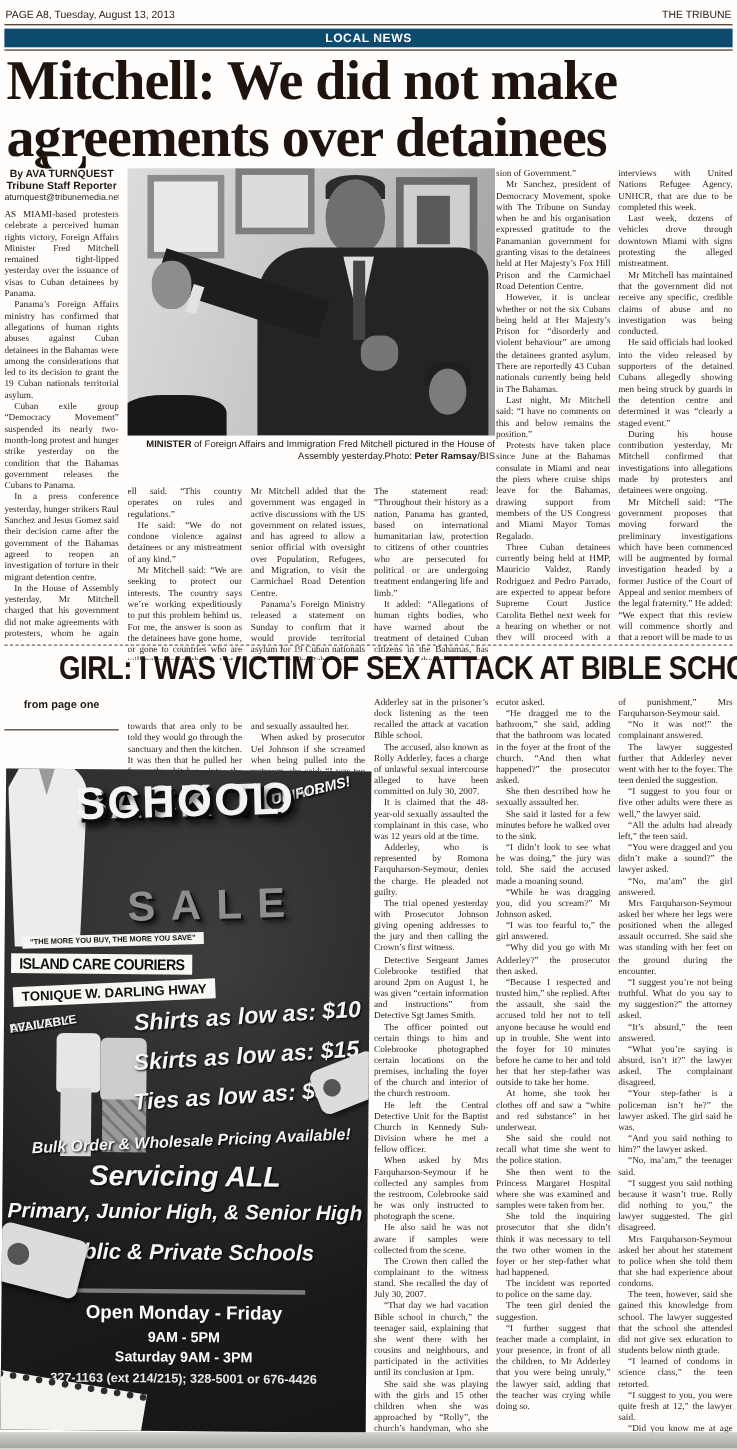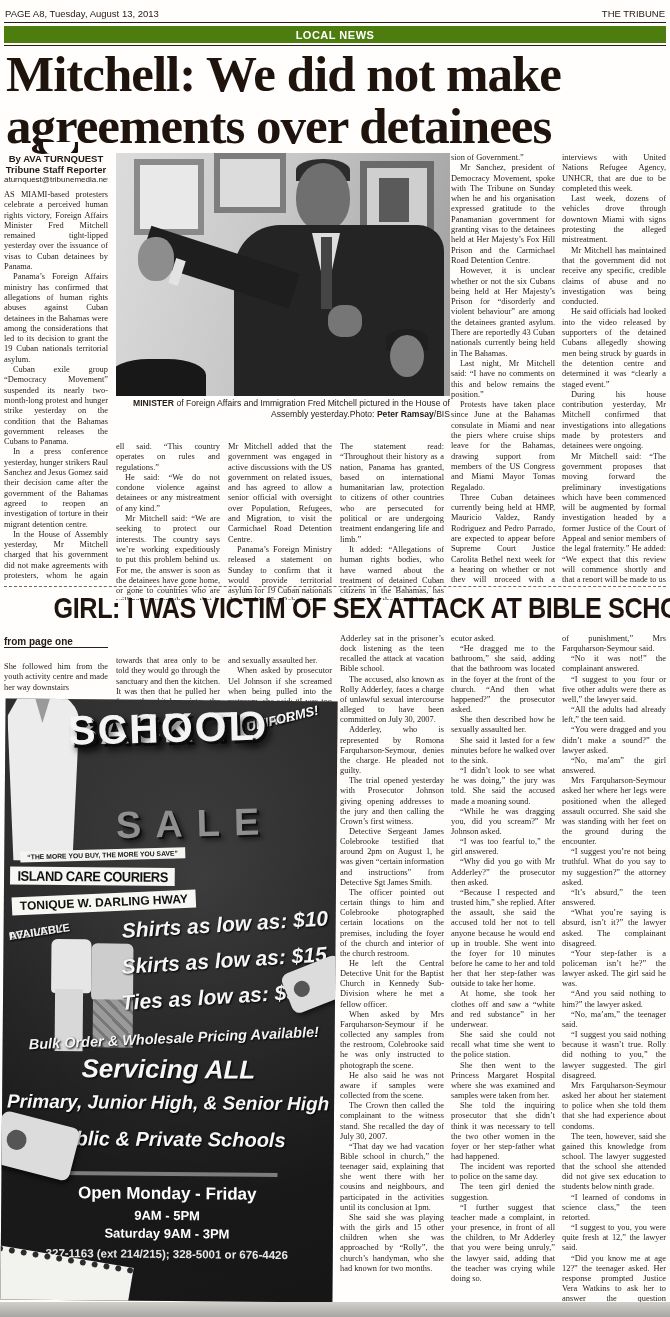--- a/index.html
+++ b/index.html
@@ -3,21 +3,21 @@
 <meta charset="utf-8">
 <style>
   html,body{margin:0;padding:0;background:#e9e7e2;}
   .page{position:relative;width:670px;height:1317px;background:#fffefc;overflow:hidden;
         font-family:"Liberation Serif",serif;color:#241a13;}
   
   .mast-line{position:absolute;top:8px;font-family:"Liberation Sans",sans-serif;
              font-size:9.5px;color:#2a2019;}
   .mast-left{left:5px;} .mast-right{right:5px;}
   .rule-top{position:absolute;left:4px;right:4px;top:22px;border-top:1.5px solid #2a1c12;}
-  .section-bar{position:absolute;left:4px;right:4px;top:26px;height:17px;background:#4d7c0f;
+  .section-bar{position:absolute;left:4px;right:4px;top:26px;height:17px;background:#0c4a6e;
                display:flex;align-items:center;justify-content:center;}
   .section-bar span{color:#fff;font-family:"Liberation Sans",sans-serif;font-weight:bold;
                font-size:11px;letter-spacing:.5px;}
   .rule-under{position:absolute;left:4px;right:4px;top:45px;border-top:1px solid #2a1c12;}
   
   .headline1{position:absolute;left:6px;top:48px;width:660px;font-weight:bold;
              font-size:51px;line-height:52px;letter-spacing:-1px;color:#1f140d;}
   .logo-frag{position:absolute;left:38px;top:142px;width:40px;height:11px;overflow:hidden;}
   .logo-frag div{width:32px;height:26px;margin:-16px auto 0;border-radius:50%;
              border:5px solid #1c120c;background:#fff;}
@@ -56,21 +56,21 @@
   .caption{position:absolute;left:116px;top:398px;width:334px;font-family:"Liberation Sans",sans-serif;
            font-size:8.6px;line-height:10.5px;text-align:right;color:#241a13;}
   .caption .credit{float:right;}
   
   .dashrule{position:absolute;left:4px;right:4px;top:586px;border-top:1px dashed #6d655e;}
   .headline2{position:absolute;left:0;top:589px;width:670px;text-align:center;
              font-family:"Liberation Sans",sans-serif;font-weight:bold;font-size:30px;
              line-height:38px;color:#20150e;transform:scaleX(.84);transform-origin:center;
              white-space:nowrap;letter-spacing:-.5px;}
   .kicker{position:absolute;left:4px;top:636px;width:104px;font-family:"Liberation Sans",sans-serif;
-          font-weight:bold;font-size:10px;padding-bottom:0;border-bottom:1.5px solid #2a2019;}
+          font-weight:bold;font-size:10px;padding-bottom:16px;border-bottom:1.5px solid #2a2019;text-align:center;}
   .s2-c1{top:662px;height:42px;}
   .s2-mid{top:634px;height:64px;margin-top:22px;}
   .s2-long{top:634px;height:669px;line-height:10.15px;}
   
   .ad{position:absolute;left:3px;top:700px;width:332px;height:601px;transform:rotate(.5deg);
       background:
         radial-gradient(circle at 60% 30%, rgba(255,255,255,.07), rgba(0,0,0,.35) 70%),
         linear-gradient(160deg,#3b3b3b 0%,#2c2c2c 40%,#222 100%);
       overflow:hidden;color:#fff;font-family:"Liberation Sans",sans-serif;}
   .ad *{position:absolute;margin:0;}
@@ -217,33 +217,31 @@
       <p>Mr Mitchell has maintained that the government did not receive any specific, credible claims of abuse and no investigation was being conducted.</p>
       <p>He said officials had looked into the video released by supporters of the detained Cubans allegedly showing men being struck by guards in the detention centre and determined it was “clearly a staged event.”</p>
       <p>During his house contribution yesterday, Mr Mitchell confirmed that investigations into allegations made by protesters and detainees were ongoing.</p>
       <p>Mr Mitchell said: “The government proposes that moving forward the preliminary investigations which have been commenced will be augmented by formal investigation headed by a former Justice of the Court of Appeal and senior members of the legal fraternity.” He added: “We expect that this review will commence shortly and that a report will be made to us as soon as possible. We will review the report and act accordingly, and take any punitive or disciplinary action as deemed necessary.”</p>
     </div>
 
   <div class="dashrule"></div>
   <div class="headline2">GIRL: I WAS VICTIM OF SEX ATTACK AT BIBLE SCHOOL</div>
   <div class="kicker">from page one</div>
 
-  <div class="col c1 s2-c1">
-      <p>She followed him from the youth activity centre and made her way downstairs</p>
-    </div>
   <div class="col c2 s2-mid">
       <p>towards that area only to be told they would go through the sanctuary and then the kitchen. It was then that he pulled her from the kitchen into the woman’s restroom</p>
     </div>
   <div class="col c3 s2-mid">
       <p>and sexually assaulted her.</p>
       <p>When asked by prosecutor Uel Johnson if she screamed when being pulled into the restroom, she said: “I was too fearful to.”</p>
     </div>
   <div class="col c4 s2-long">
       <p>Adderley sat in the prisoner’s dock listening as the teen recalled the attack at vacation Bible school.</p>
       <p>The accused, also known as Rolly Adderley, faces a charge of unlawful sexual intercourse alleged to have been committed on July 30, 2007.</p>
+      <p>It is claimed that the 48-year-old sexually assaulted the complainant in this case, who was 12 years old at the time.</p>
       <p>Adderley, who is represented by Romona Farquharson-Seymour, denies the charge. He pleaded not guilty.</p>
       <p>The trial opened yesterday with Prosecutor Johnson giving opening addresses to the jury and then calling the Crown’s first witness.</p>
       <p>Detective Sergeant James Colebrooke testified that around 2pm on August 1, he was given “certain information and instructions” from Detective Sgt James Smith.</p>
       <p>The officer pointed out certain things to him and Colebrooke photographed certain locations on the premises, including the foyer of the church and interior of the church restroom.</p>
       <p>He left the Central Detective Unit for the Baptist Church in Kennedy Sub-Division where he met a fellow officer.</p>
       <p>When asked by Mrs Farquharson-Seymour if he collected any samples from the restroom, Colebrooke said he was only instructed to photograph the scene.</p>
       <p>He also said he was not aware if samples were collected from the scene.</p>
       <p>The Crown then called the complainant to the witness stand. She recalled the day of July 30, 2007.</p>
       <p>“That day we had vacation Bible school in church,” the teenager said, explaining that she went there with her cousins and neighbours, and participated in the activities until its conclusion at 1pm.</p>
       <p>She said she was playing with the girls and 15 other children when she was approached by “Rolly”, the church’s handyman, who she had known for two months.</p>
@@ -262,20 +260,21 @@
       <p>She said she could not recall what time she went to the police station.</p>
       <p>She then went to the Princess Margaret Hospital where she was examined and samples were taken from her.</p>
       <p>She told the inquiring prosecutor that she didn’t think it was necessary to tell the two other women in the foyer or her step-father what had happened.</p>
       <p>The incident was reported to police on the same day.</p>
       <p>The teen girl denied the suggestion.</p>
       <p>“I further suggest that teacher made a complaint, in your presence, in front of all the children, to Mr Adderley that you were being unruly,” the lawyer said, adding that the teacher was crying while doing so.</p>
     </div>
   <div class="col c6 s2-long">
       <p>of punishment,” Mrs Farquharson-Seymour said.</p>
       <p>“No it was not!” the complainant answered.</p>
+      <p>The lawyer suggested further that Adderley never went with her to the foyer. The teen denied the suggestion.</p>
       <p>“I suggest to you four or five other adults were there as well,” the lawyer said.</p>
       <p>“All the adults had already left,” the teen said.</p>
       <p>“You were dragged and you didn’t make a sound?” the lawyer asked.</p>
       <p>“No, ma’am” the girl answered.</p>
       <p>Mrs Farquharson-Seymour asked her where her legs were positioned when the alleged assault occurred. She said she was standing with her feet on the ground during the encounter.</p>
       <p>“I suggest you’re not being truthful. What do you say to my suggestion?” the attorney asked.</p>
       <p>“It’s absurd,” the teen answered.</p>
       <p>“What you’re saying is absurd, isn’t it?” the lawyer asked. The complainant disagreed.</p>
       <p>“Your step-father is a policeman isn’t he?” the lawyer asked. The girl said he was.</p>
       <p>“And you said nothing to him?” the lawyer asked.</p>

